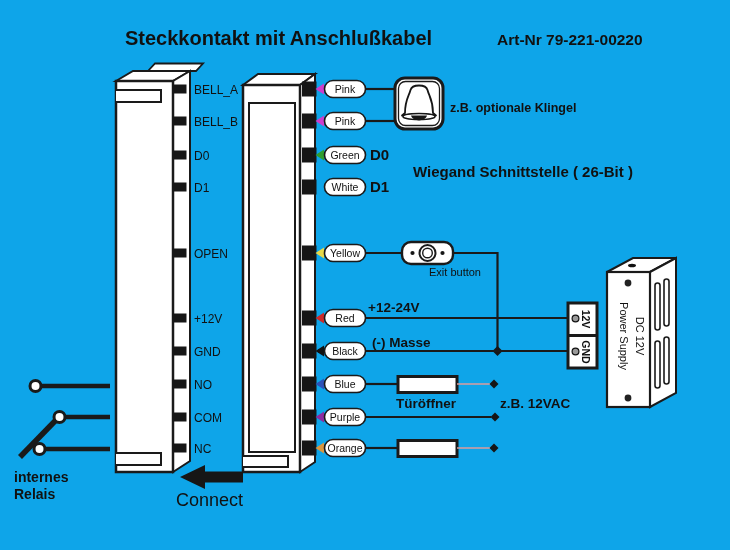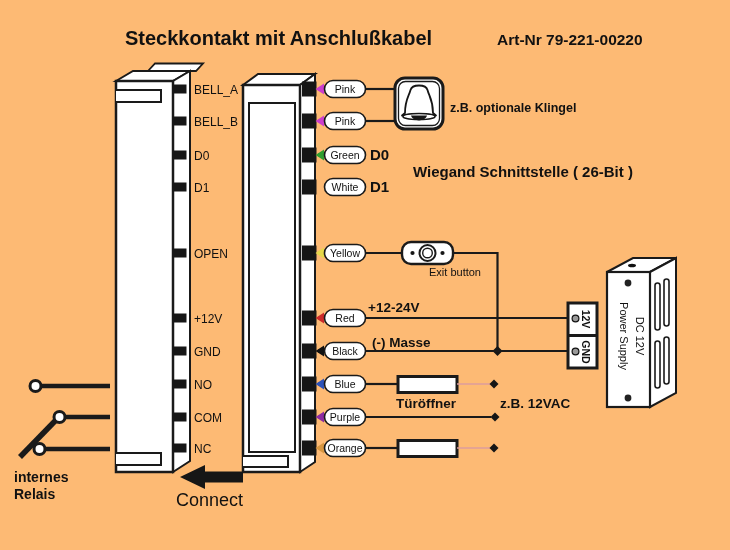--- a/index.html
+++ b/index.html
@@ -1,16 +1,16 @@
 <!DOCTYPE html>
 <html><head>
 <meta charset="utf-8">
 <style>
   html,body{margin:0;padding:0;background:#fff;}
-  .canvas{position:relative;width:730px;height:550px;background:#fdba74;overflow:hidden;}
+  .canvas{position:relative;width:730px;height:550px;background:#0ea5e9;overflow:hidden;}
   svg{position:absolute;left:0;top:0;}
   svg text{font-family:"Liberation Sans",sans-serif;fill:#111;}
   .b{font-weight:bold;}
   .ln{stroke:#1a1a1a;fill:none;}
   .fw{fill:#ffffff;stroke:#1a1a1a;}
   .blk{fill:#161616;stroke:none;}
 </style>
 </head>
 <body>
 

